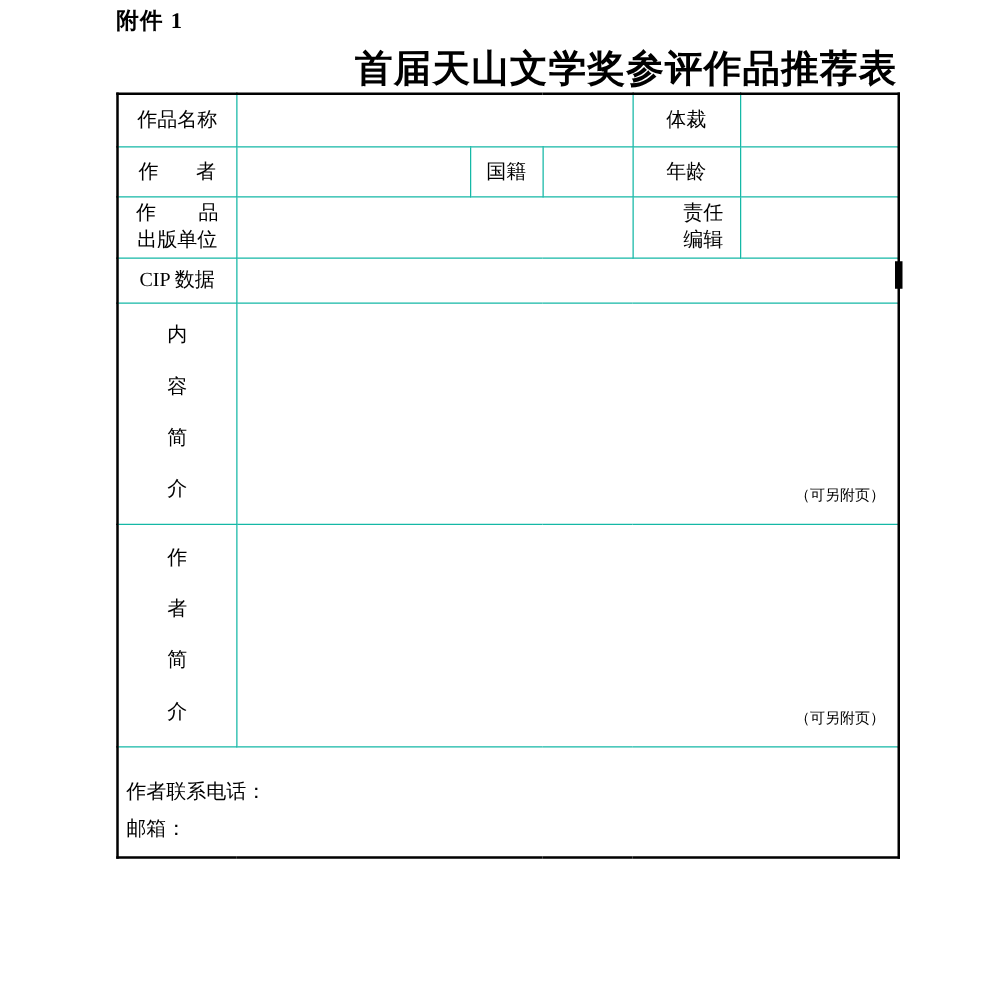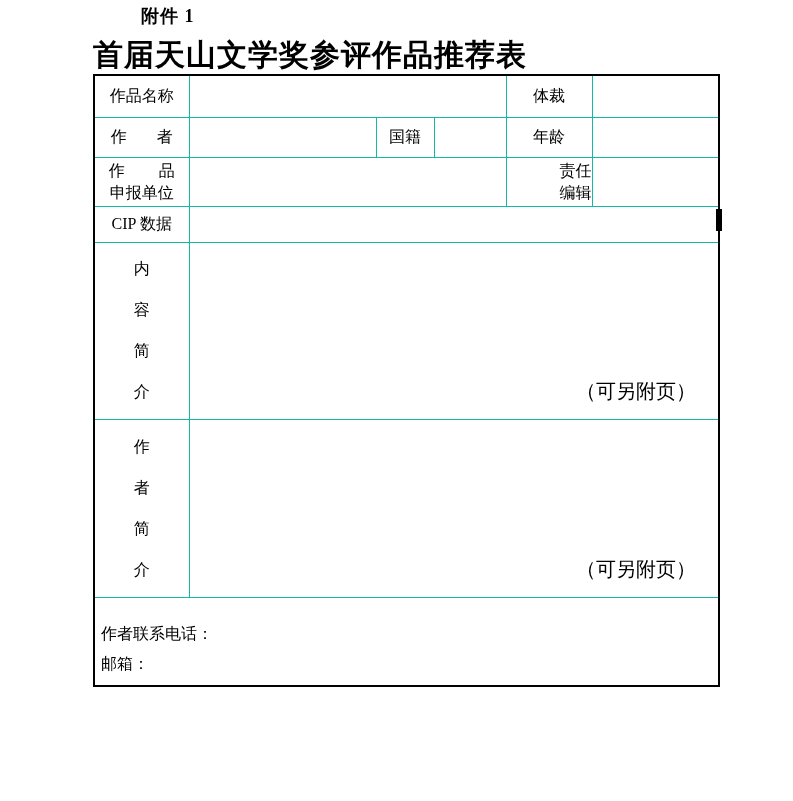--- a/index.html
+++ b/index.html
@@ -9,27 +9,26 @@
     font-family: "Liberation Serif", serif;
     color: #000000;
     overflow: hidden;
   }
   .attachment {
     position: absolute;
     left: 93px; top: 4px;
     font-size: 18px;
     font-weight: bold;
     letter-spacing: 1px;
-    margin-left: 48px;
   }
   .doc-title {
     position: absolute;
     left: 93px; top: 35px;
     width: 625px;
-    text-align: left;
+    text-align: right;
     font-family: "Liberation Sans", sans-serif;
     font-size: 30px;
     font-weight: bold;
     letter-spacing: 1px;
     white-space: nowrap;
   }
   table.form {
     position: absolute;
     left: 93px; top: 74px;
     width: 625px;
@@ -40,36 +39,36 @@
   table.form td {
     border: 1px solid #14b8a6;
     font-size: 16px;
     vertical-align: middle;
     overflow: hidden;
   }
   td.lbl { text-align: center; }
   .lblock { width: 66px; margin: 0 auto; text-align: center; line-height: 22px; }
   .spread2 { display: flex; justify-content: space-between; width: 62px; margin: 0 auto; }
   .lblock .spread2 { width: 66px; }
-  .twoline { text-align: right; line-height: 22px; }
+  .twoline { text-align: left; line-height: 22px; padding-left: 40px; }
   .yearmonth {
     display: flex; align-items: center; justify-content: center;
     gap: 76px; padding-left: 84px;
     font-size: 16px;
   }
   .vstack {
     display: flex; flex-direction: column; align-items: center; justify-content: center;
     row-gap: 25px; line-height: 16px; font-size: 16px;
     height: 100%;
   }
   td.bigfield { position: relative; }
   .attach-note {
     position: absolute;
-    right: 22px; bottom: 14px;
-    font-size: 20px;
+    right: 10px; bottom: 14px;
+    font-size: 12px;
     white-space: nowrap;
   }
   td.contact {
     vertical-align: top;
     padding: 16px 23px 0 6px;
     line-height: 30px;
     font-size: 17px;
   }
   .ink-mark {
     position: absolute;
@@ -125,21 +124,21 @@
     <td></td>
   </tr>
 
   <tr class="r3">
     <td class="lbl">
       <div class="lblock">
         <div class="spread2">
           <span>作</span>
           <span>品</span>
         </div>
-        <div>申报单位</div>
+        <div>出版单位</div>
       </div>
     </td>
     <td colspan="3"></td>
     <td class="lbl">
       <div class="twoline">
         <div>责任</div>
         <div>编辑</div>
       </div>
     </td>
     <td></td>

